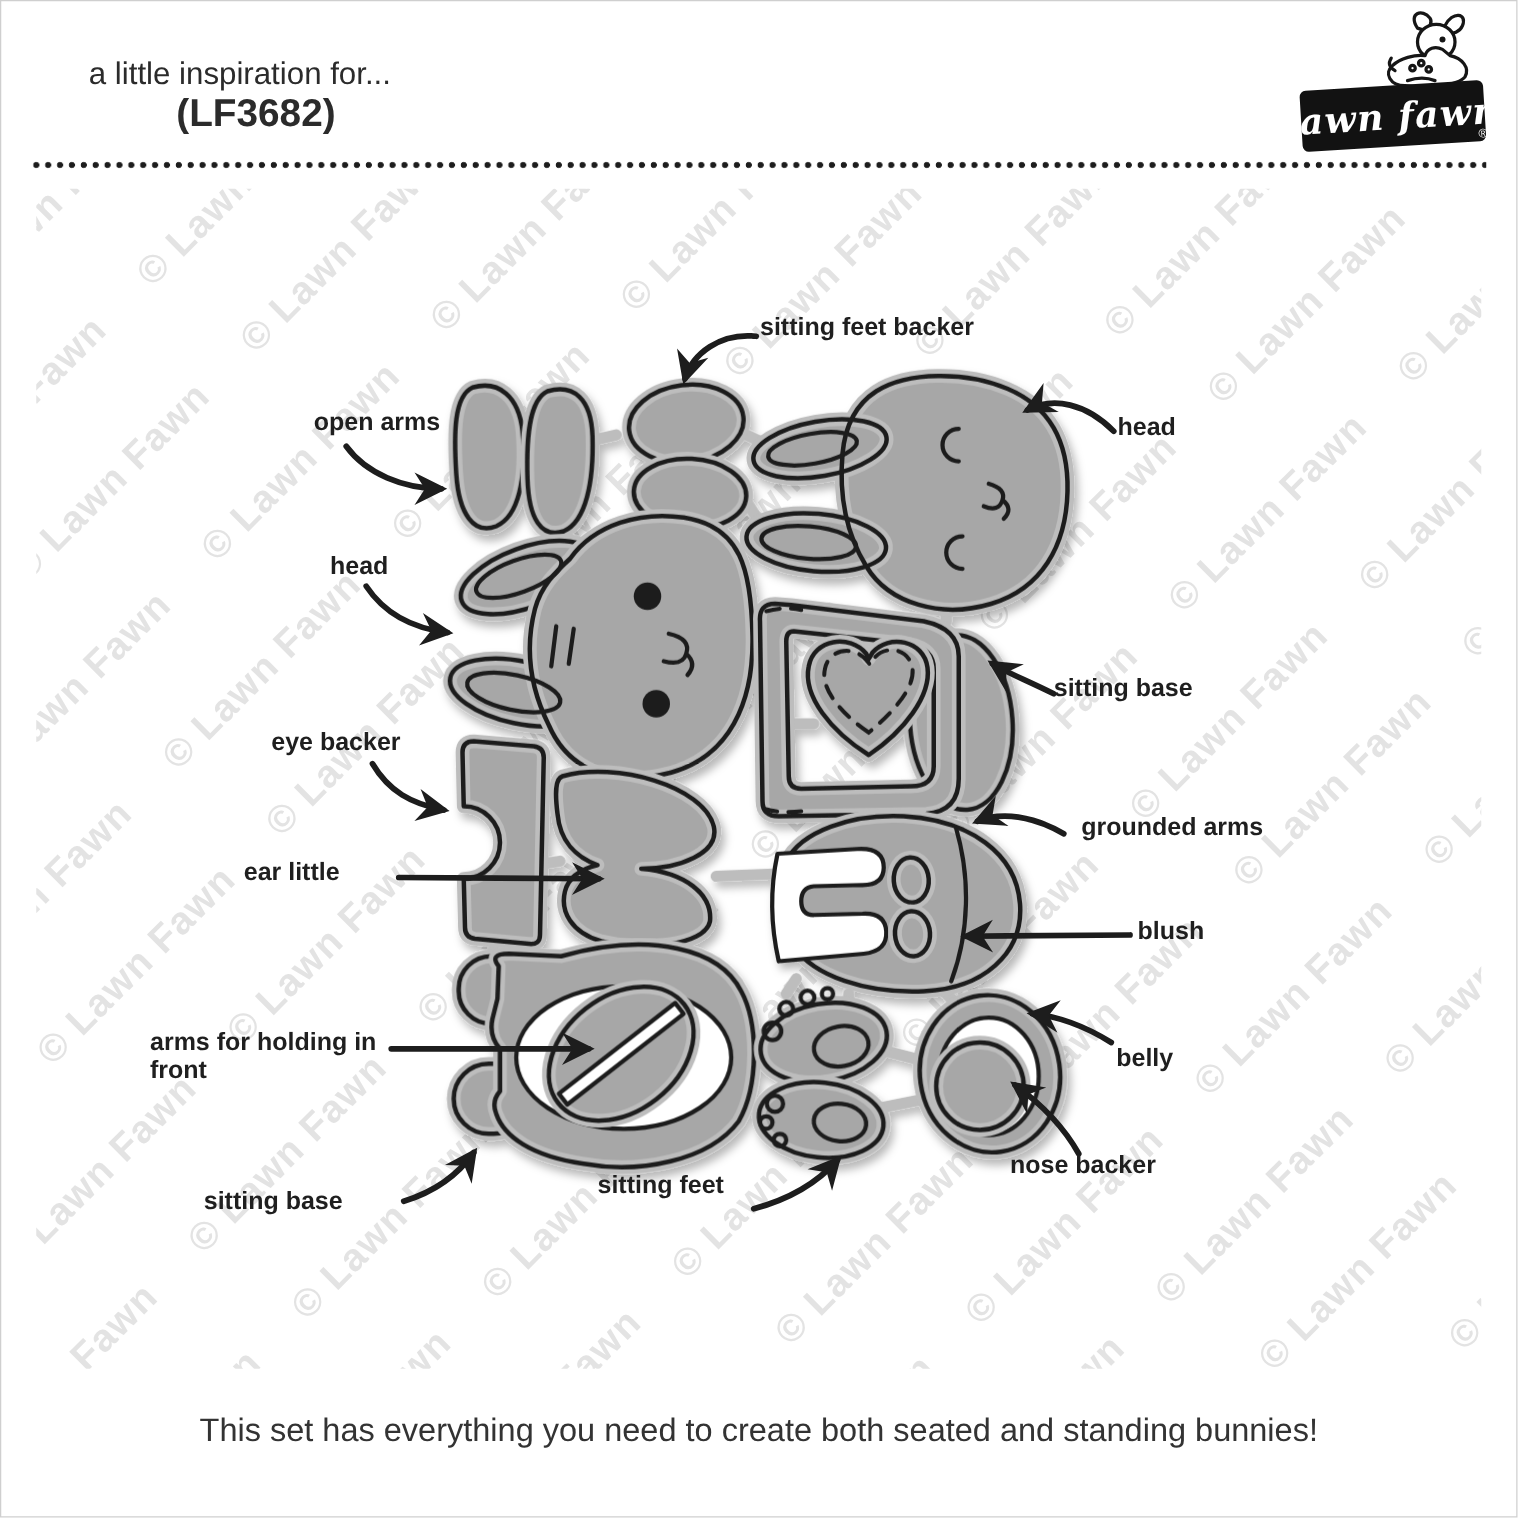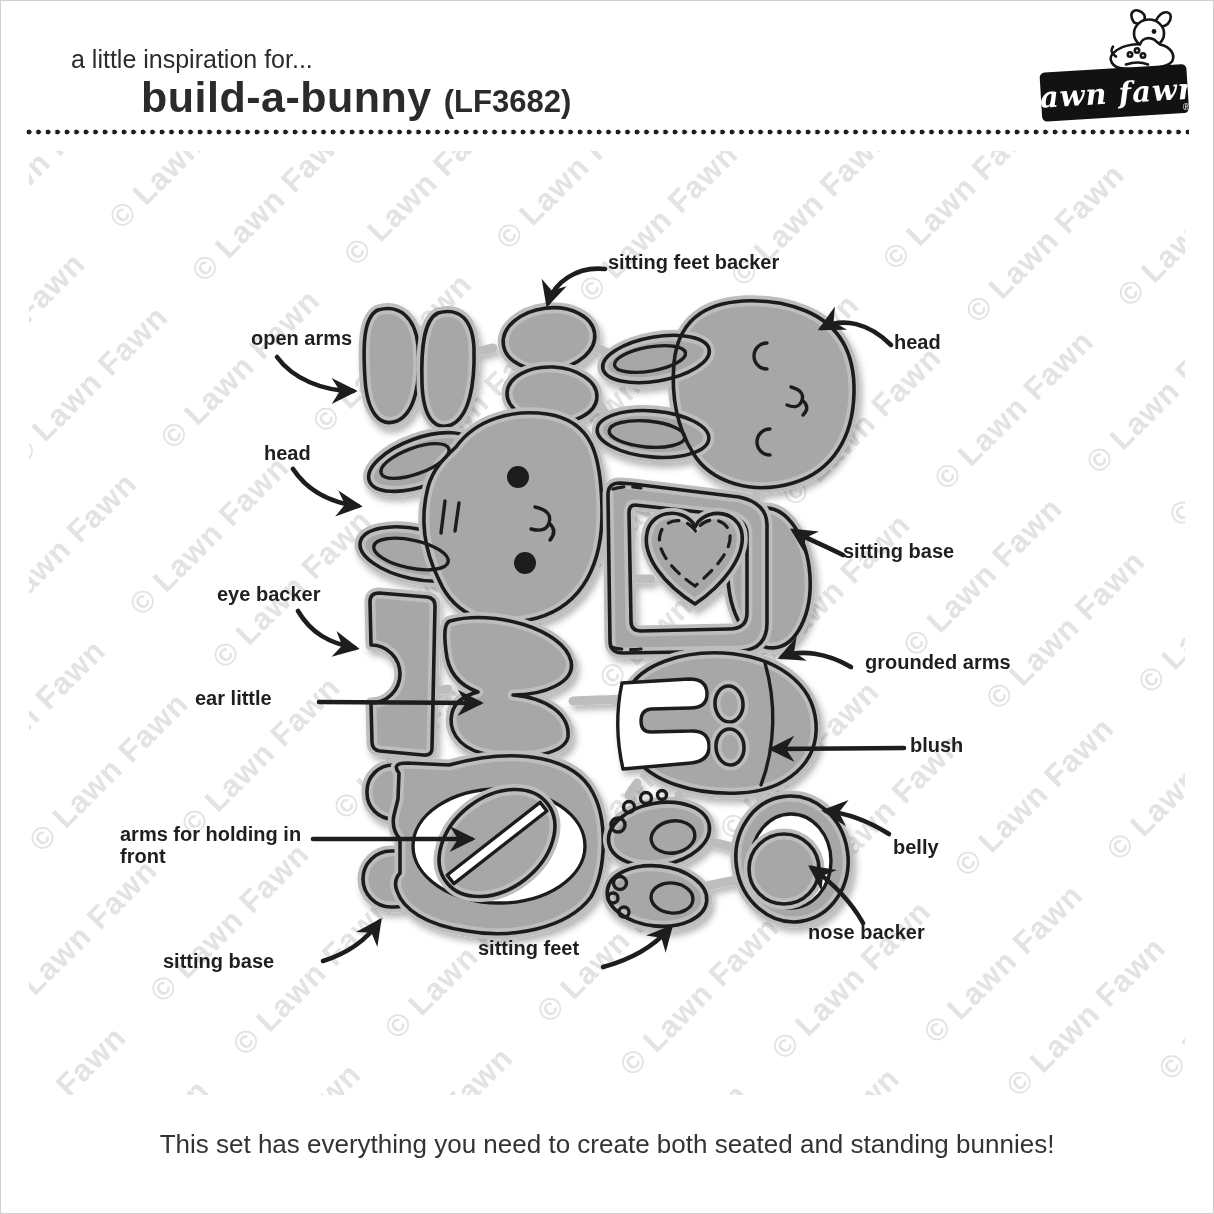--- a/index.html
+++ b/index.html
@@ -46,21 +46,20 @@
   #lbl-10{left:828px;top:650px;margin-left:36px;} #lbl-11{left:909px;top:733px;}
   #lbl-12{left:892px;top:819px;margin-top:16px;} #lbl-13{left:807px;top:920px;}
   
   .footer{position:absolute;left:0;right:0;top:1128px;text-align:center;font-size:26px;color:#333;z-index:3;}
 </style>
 </head>
 <body style="--background: #ffffff; --die-fill: #a7a7a7; --die-rim: #bdbdbd; --line: #1d1d1d; --label: #1f1f1f; --title: #2b2b2b; --watermark: #e3e3e3;">
 
 <div class="tagline">a little inspiration for...</div>
 <div class="title-row">
-  <span class="title-main">build-a-bunny</span>
   <span class="title-sku">(LF3682)</span>
 </div>
 <div class="dotted-rule"></div>
 
 <svg class="logo" viewBox="0 0 185 125">
   <g transform="translate(88,0)" fill="#fff" stroke="#161616" stroke-width="2.6" stroke-linejoin="round" stroke-linecap="round">
     <path d="M 30,16 C 22,4 34,0 40,8 C 42,11 40,16 36,18 Z"></path>
     <path d="M 52,14 C 58,2 70,4 66,14 C 64,19 58,21 54,20 Z"></path>
     <ellipse cx="45" cy="27" rx="15" ry="14"></ellipse>
     <path d="M 20,62 C 8,62 3,52 10,46 C 16,40 28,37 36,38 C 38,32 44,30 50,33 L 56,38 C 66,40 72,48 68,55 C 63,62 36,64 20,62 Z"></path>

